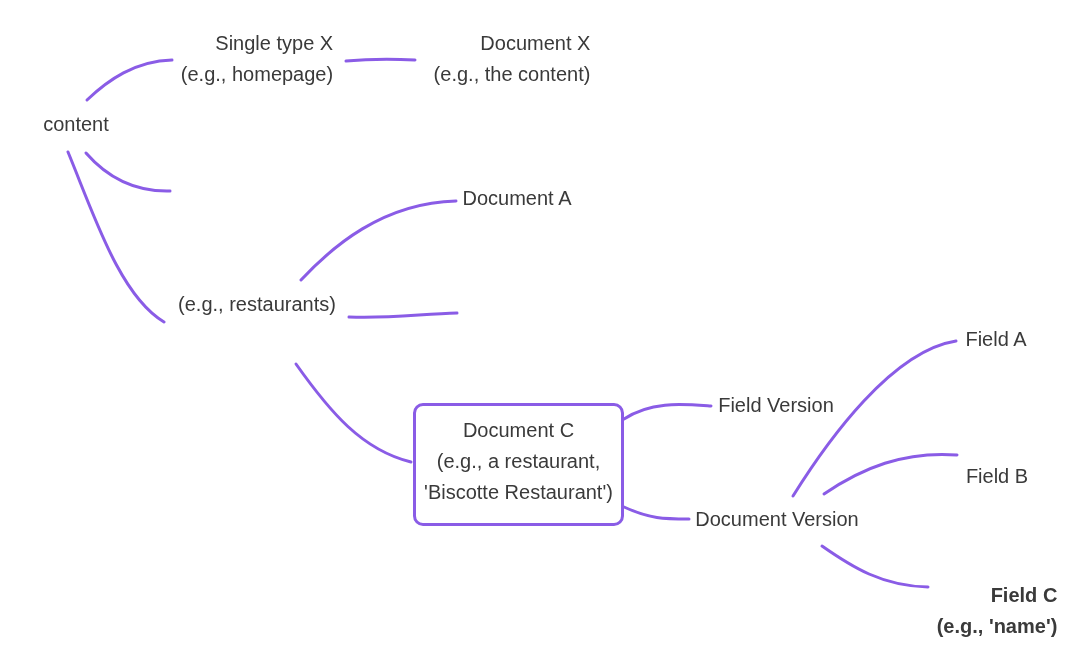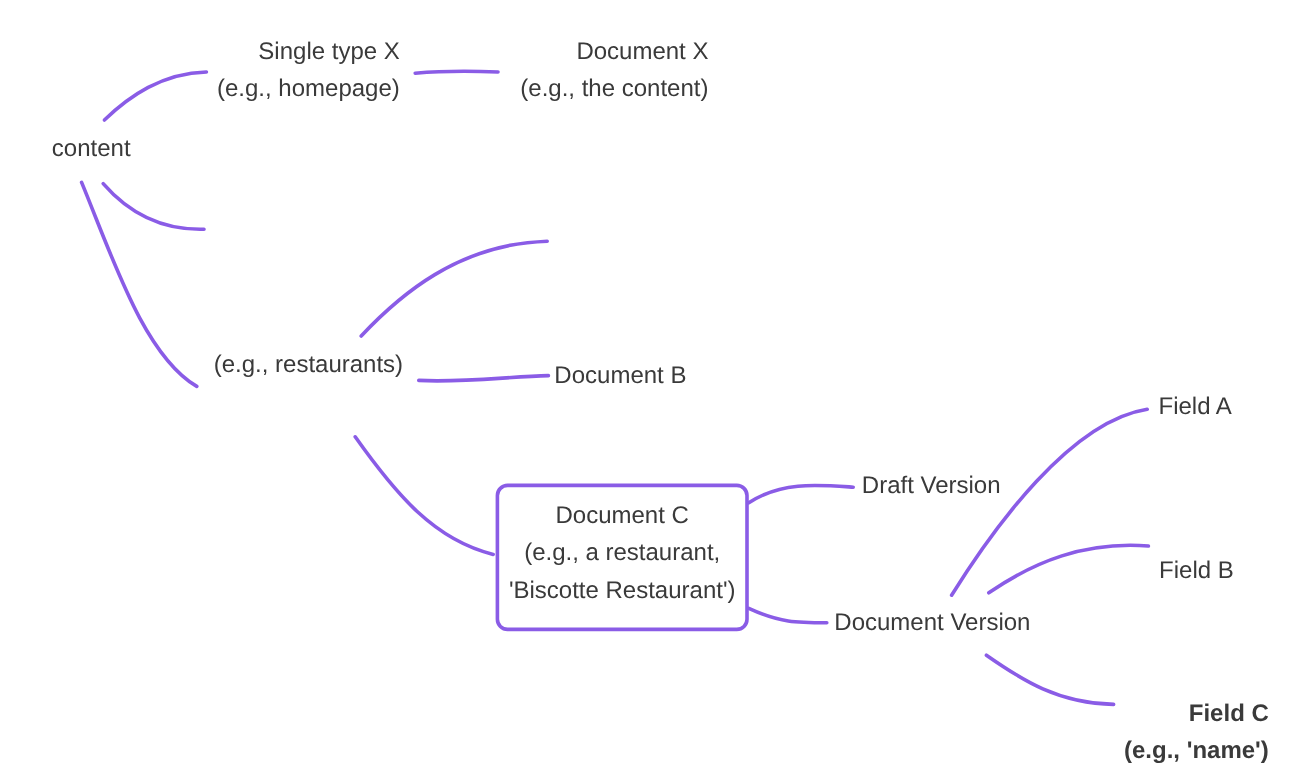--- a/index.html
+++ b/index.html
@@ -84,33 +84,33 @@
   <div class="node" style="left:512px; top:28px;">
     <div>Document X</div>
     <div>(e.g., the content)</div>
   </div>
 
 
   <div class="node" style="left:257px; top:289px;">
     <div>(e.g., restaurants)</div>
   </div>
 
+  <div class="node" style="left:517px; top:183px;">
+    <div>Document A</div>
+  </div>
 
-  <div class="node" style="left:517px; top:298px;">
-    <div>Document B</div>
-  </div>
 
   <div class="boxed-node" style="border-color: rgb(138, 92, 230);">
     <div>Document C</div>
     <div>(e.g., a restaurant,</div>
     <div>'Biscotte Restaurant')</div>
   </div>
 
   <div class="node" style="left:776px; top:390px;">
-    <div>Draft Version</div>
+    <div>Field Version</div>
   </div>
 
   <div class="node" style="left:777px; top:504px;">
     <div>Document Version</div>
   </div>
 
   <div class="node" style="left:996px; top:324px;">
     <div>Field A</div>
   </div>
 

